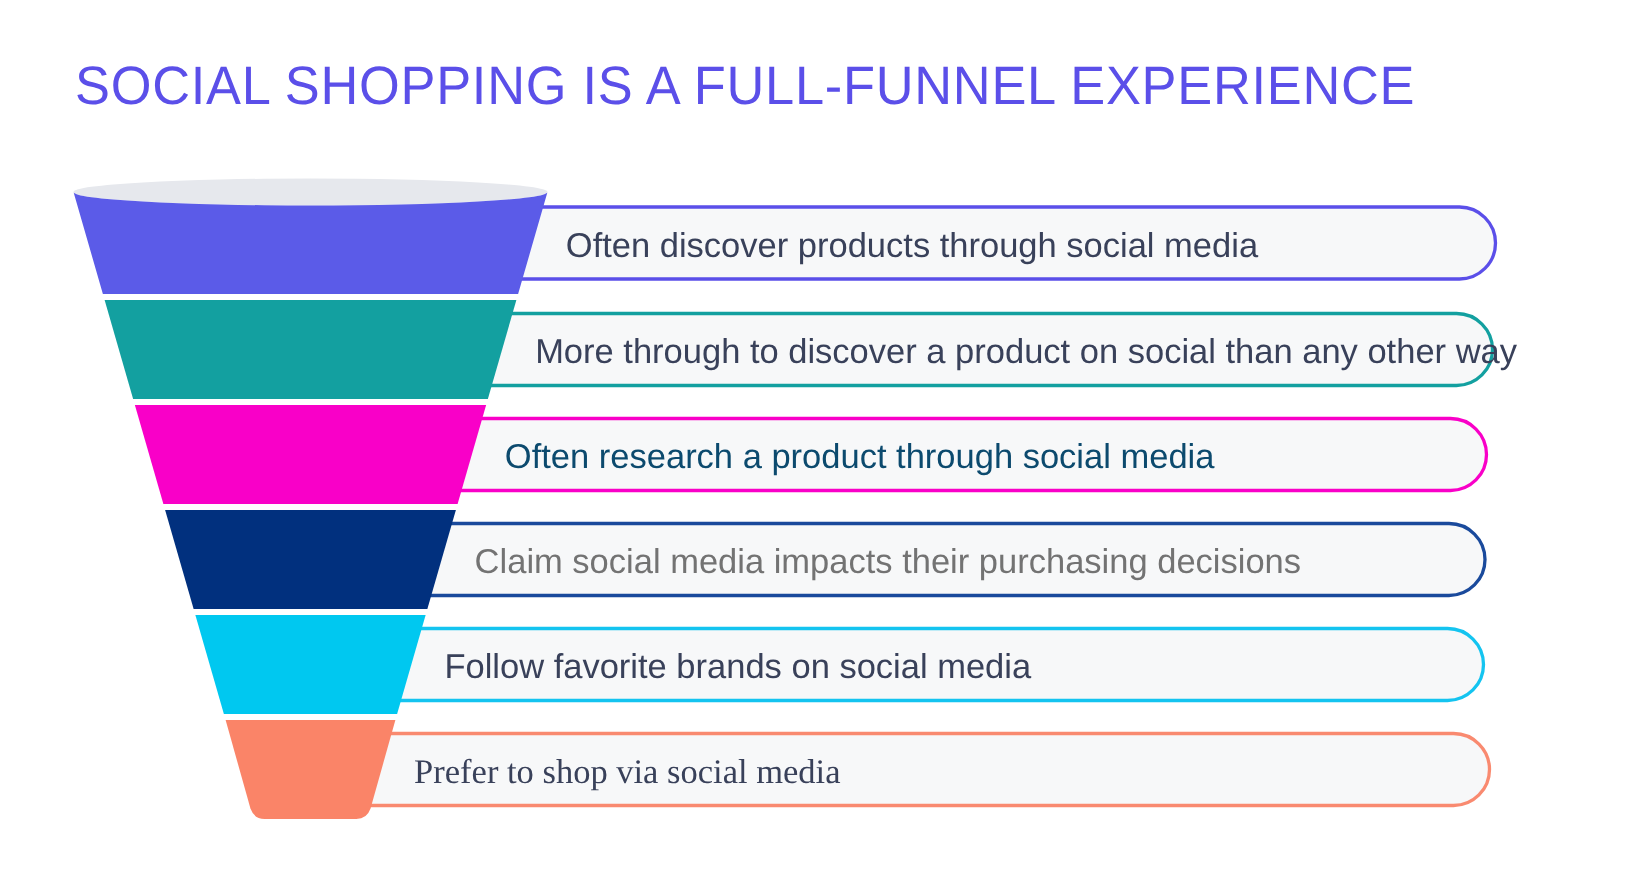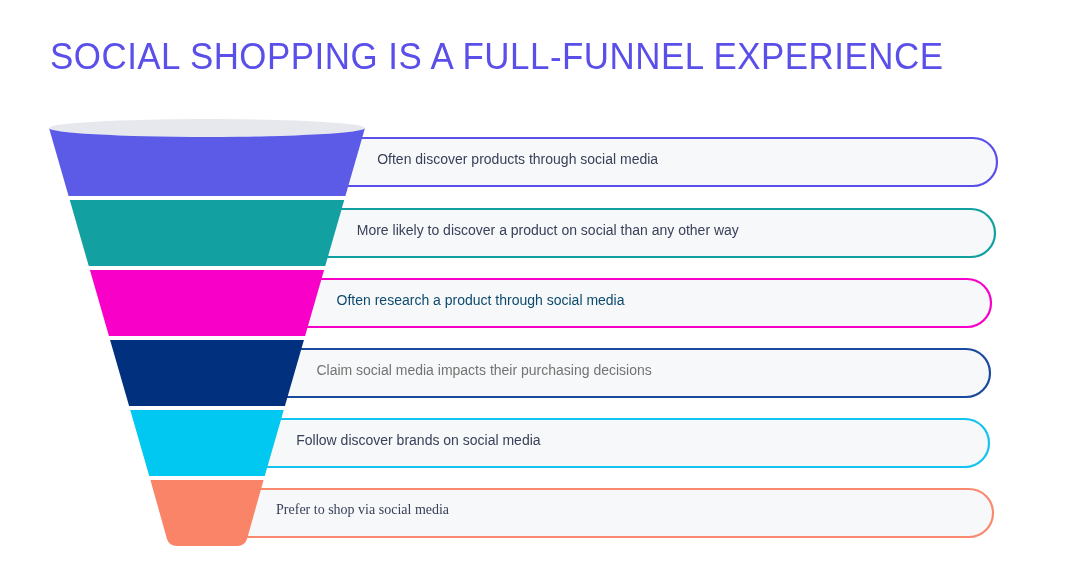--- a/index.html
+++ b/index.html
@@ -20,21 +20,21 @@
     white-space:nowrap;
     transform:scaleX(0.97);transform-origin:left center;
   }
 
   
   #funnel-svg{position:absolute;left:0;top:0;width:1089px;height:580px;}
 
   
   .pill-label{
     position:absolute;
-    font-size:14px;
+    font-size:23px;
     color:#39415A;
     white-space:nowrap;
     line-height:1;
     font-family:"Liberation Sans","DejaVu Sans",sans-serif;
   }
 </style>
 </head>
 <body>
 
 <div id="stage">
@@ -81,20 +81,20 @@
         <path d="M 130.24285714285713 410 L 283.75714285714287 410 L 264.74285714285713 476 L 149.25714285714287 476 Z" fill="#00C8F0"></path>
         <path d="M 150.40952380952382 480 L 263.5904761904762 480 L 247.02619047619046 539
          Q 244.57619047619048 546 237.57619047619048 546
          L 176.42380952380952 546
          Q 169.42380952380952 546 166.97380952380954 539 Z" fill="#FA8468"></path>
       </g>
   </svg>
 
   <div id="label-layer">
       <div class="pill-label" style="color: rgb(57, 65, 90); left: 377.205px; top: 152px; width: 603.795px;">Often discover products through social media</div>
-      <div class="pill-label" style="color: rgb(57, 65, 90); left: 356.75px; top: 223px; width: 622.25px;">More likely to discover a product on social than any other way</div>
+      <div class="pill-label" style="color: rgb(57, 65, 90); left: 356.75px; top: 223px; width: 622.25px;">More through to discover a product on social than any other way</div>
       <div class="pill-label" style="color: #0c4a6e; left: 336.583px; top: 293px; width: 638.417px;">Often research a product through social media</div>
       <div class="pill-label" style="color: #737373; left: 316.417px; top: 363px; width: 657.583px;">Claim social media impacts their purchasing decisions</div>
-      <div class="pill-label" style="color: rgb(57, 65, 90); left: 296.25px; top: 433px; width: 676.75px;">Follow discover brands on social media</div>
+      <div class="pill-label" style="color: rgb(57, 65, 90); left: 296.25px; top: 433px; width: 676.75px;">Follow favorite brands on social media</div>
       <div class="pill-label" style="color: rgb(57, 65, 90); left: 276.083px; top: 503px; width: 700.917px; font-family: Liberation Serif, serif;">Prefer to shop via social media</div>
     </div>
 
 </div>
 
 </body></html>

